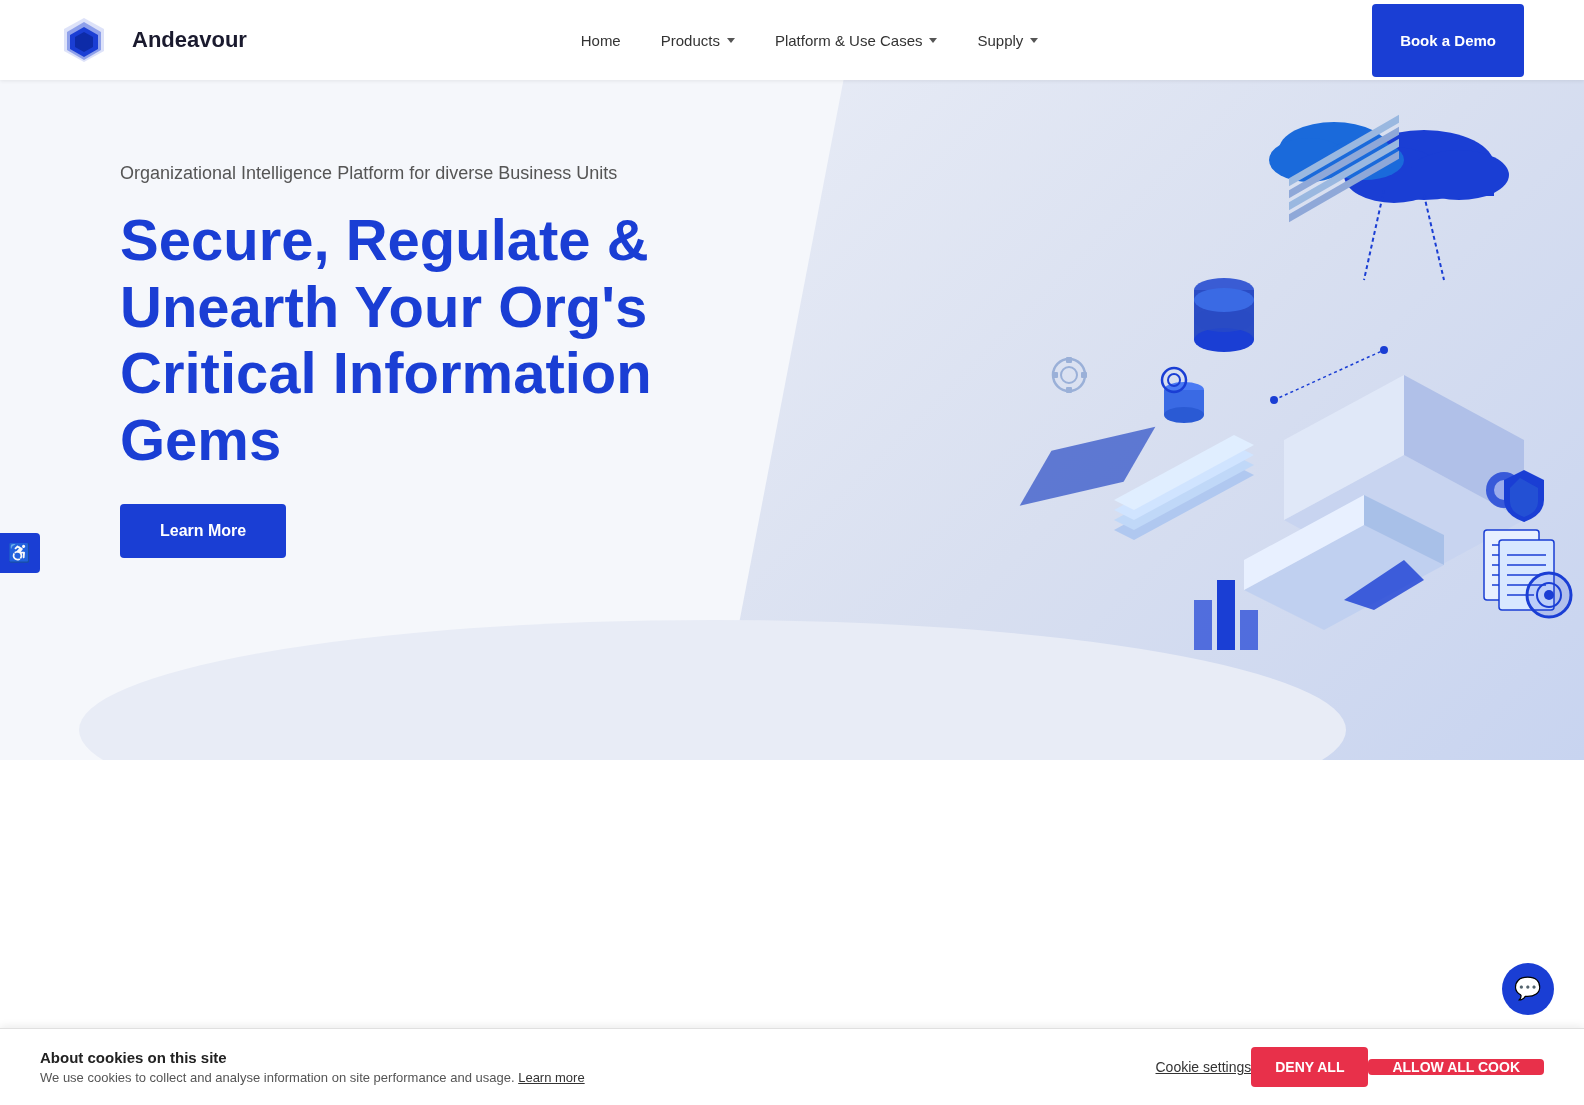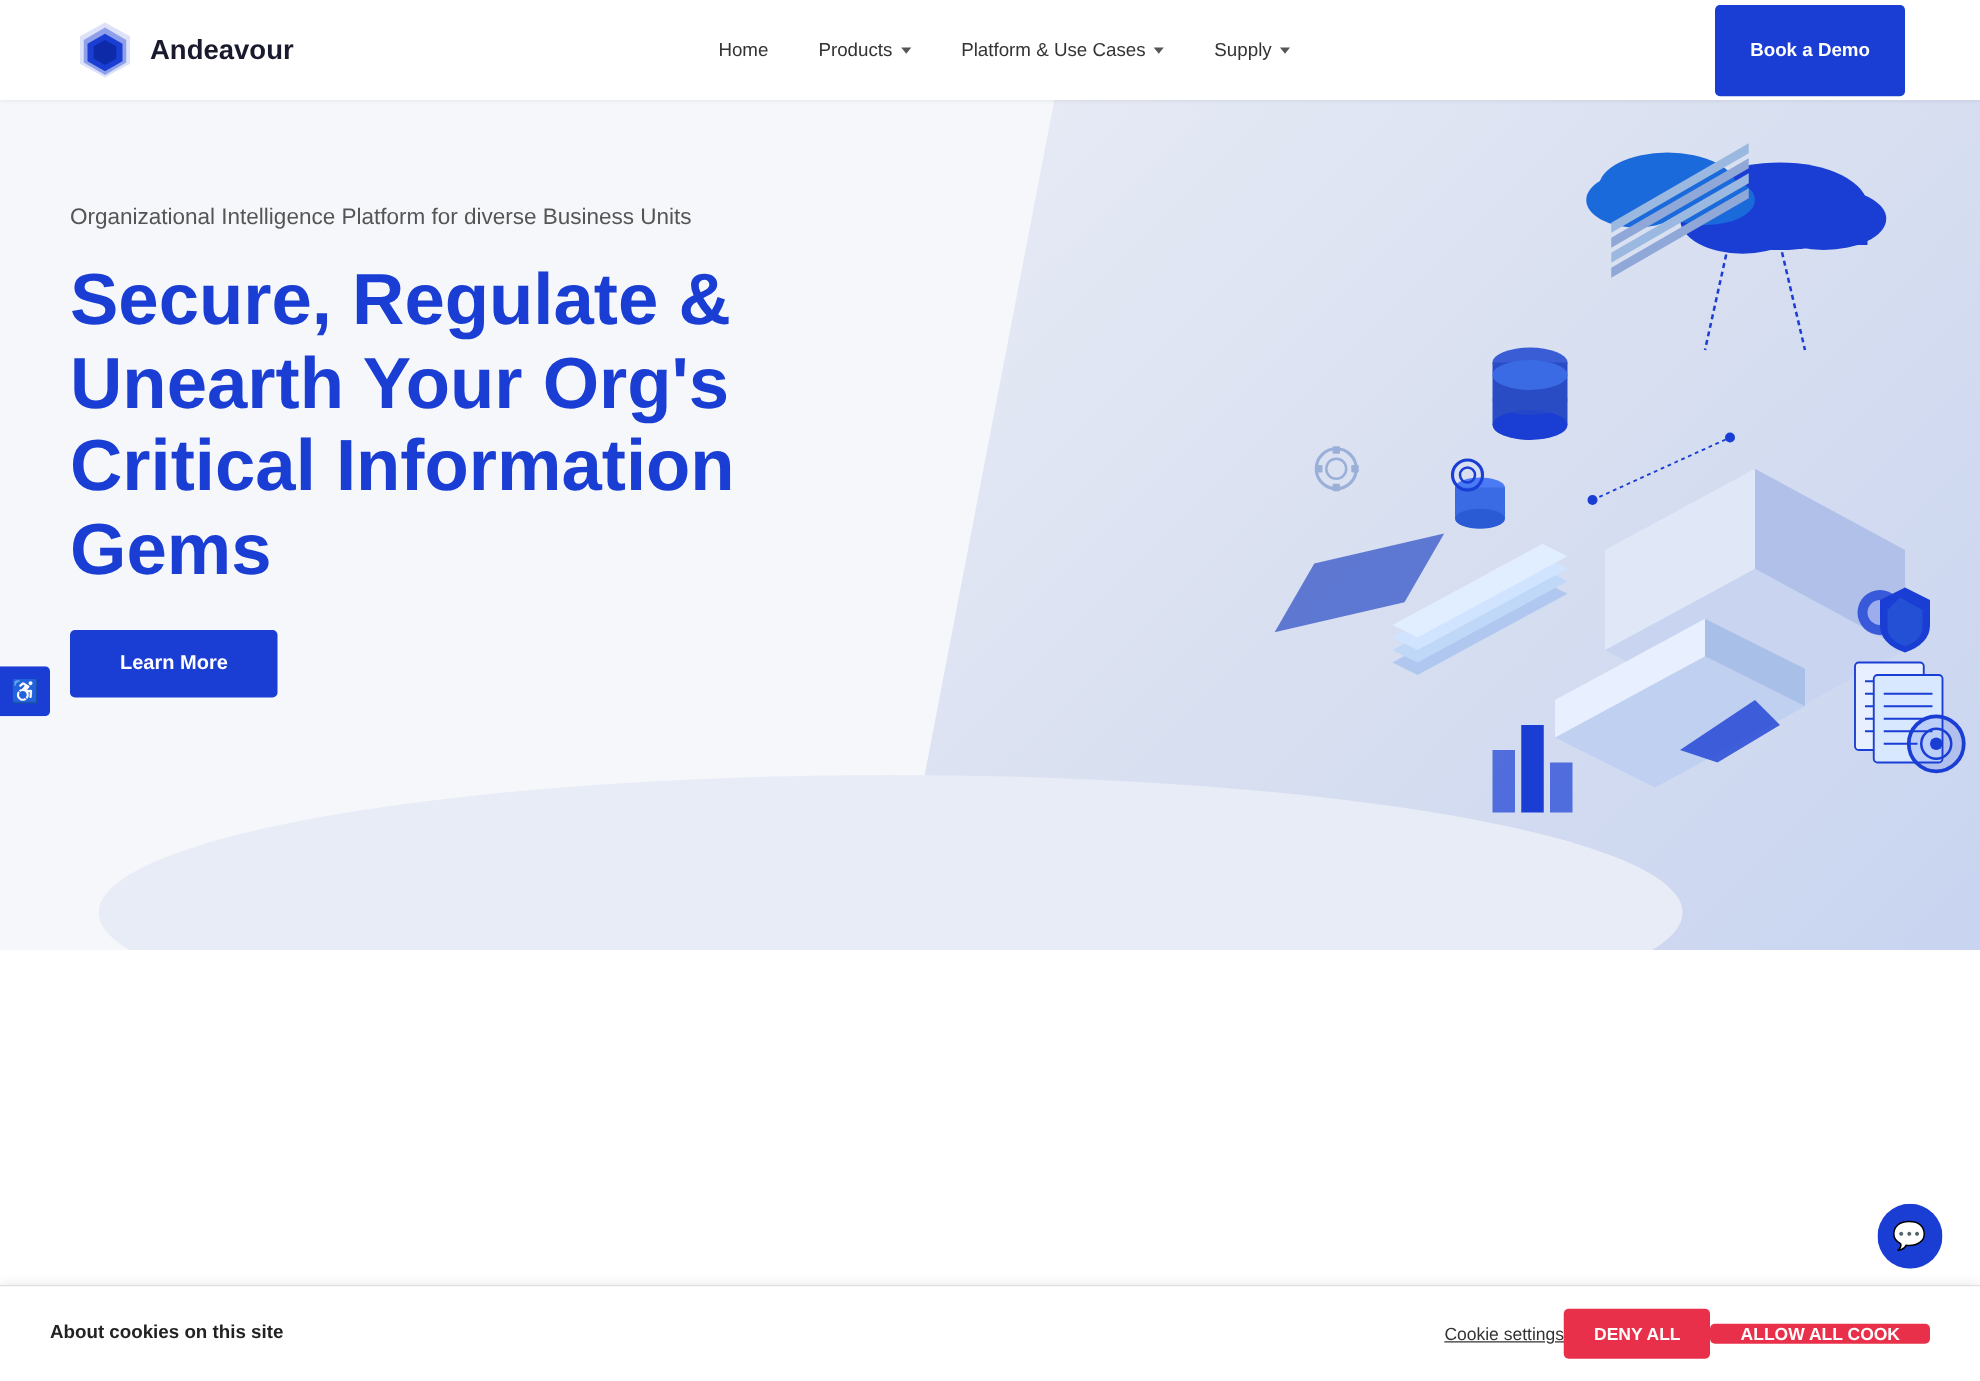--- a/index.html
+++ b/index.html
@@ -13,21 +13,21 @@
       padding: 0 60px;
       height: 80px;
       background: #fff;
       box-shadow: 0 1px 4px rgba(0,0,0,0.08);
       position: relative;
       z-index: 10;
     }
     .logo-area {
       display: flex;
       align-items: center;
-      gap: 12px;
+      gap: 24px;
       text-decoration: none;
     }
     .logo-icon {
       width: 48px;
       height: 48px;
     }
     .logo-text {
       font-size: 22px;
       font-weight: 700;
       color: #1a1a2e;
@@ -86,21 +86,21 @@
       z-index: 100;
       font-size: 18px;
     }
 
     
     .hero {
       position: relative;
       min-height: 680px;
       display: flex;
       align-items: flex-start;
-      padding: 60px 80px 80px 56px;
+      padding: 60px 80px 80px 120px;
       overflow: hidden;
       background: #f5f7fb;
     }
 
     
     .hero::before {
       content: '';
       position: absolute;
       top: 0; right: 0;
       width: 55%;
@@ -428,20 +428,24 @@
       <rect x="197" y="272" width="6" height="6" rx="1" fill="#9ab0d8"></rect>
     </svg>
   </div>
 </section>
 
 <div class="below-hero"></div>
 
 <div class="cookie-banner">
   <div class="cookie-text-area">
     <div class="cookie-title">About cookies on this site</div>
+    <div class="cookie-desc">
+      <span>We use cookies to collect and analyse information on site performance and usage.</span>
+      <a href="#">Learn more</a>
+    </div>
   </div>
   <div class="cookie-actions">
     <button class="cookie-settings-btn">Cookie settings</button>
     <button class="deny-btn">DENY ALL</button>
     <button class="allow-btn">ALLOW ALL COOK</button>
   </div>
 </div>
 
 <div class="chat-btn">
   <span>💬</span>

